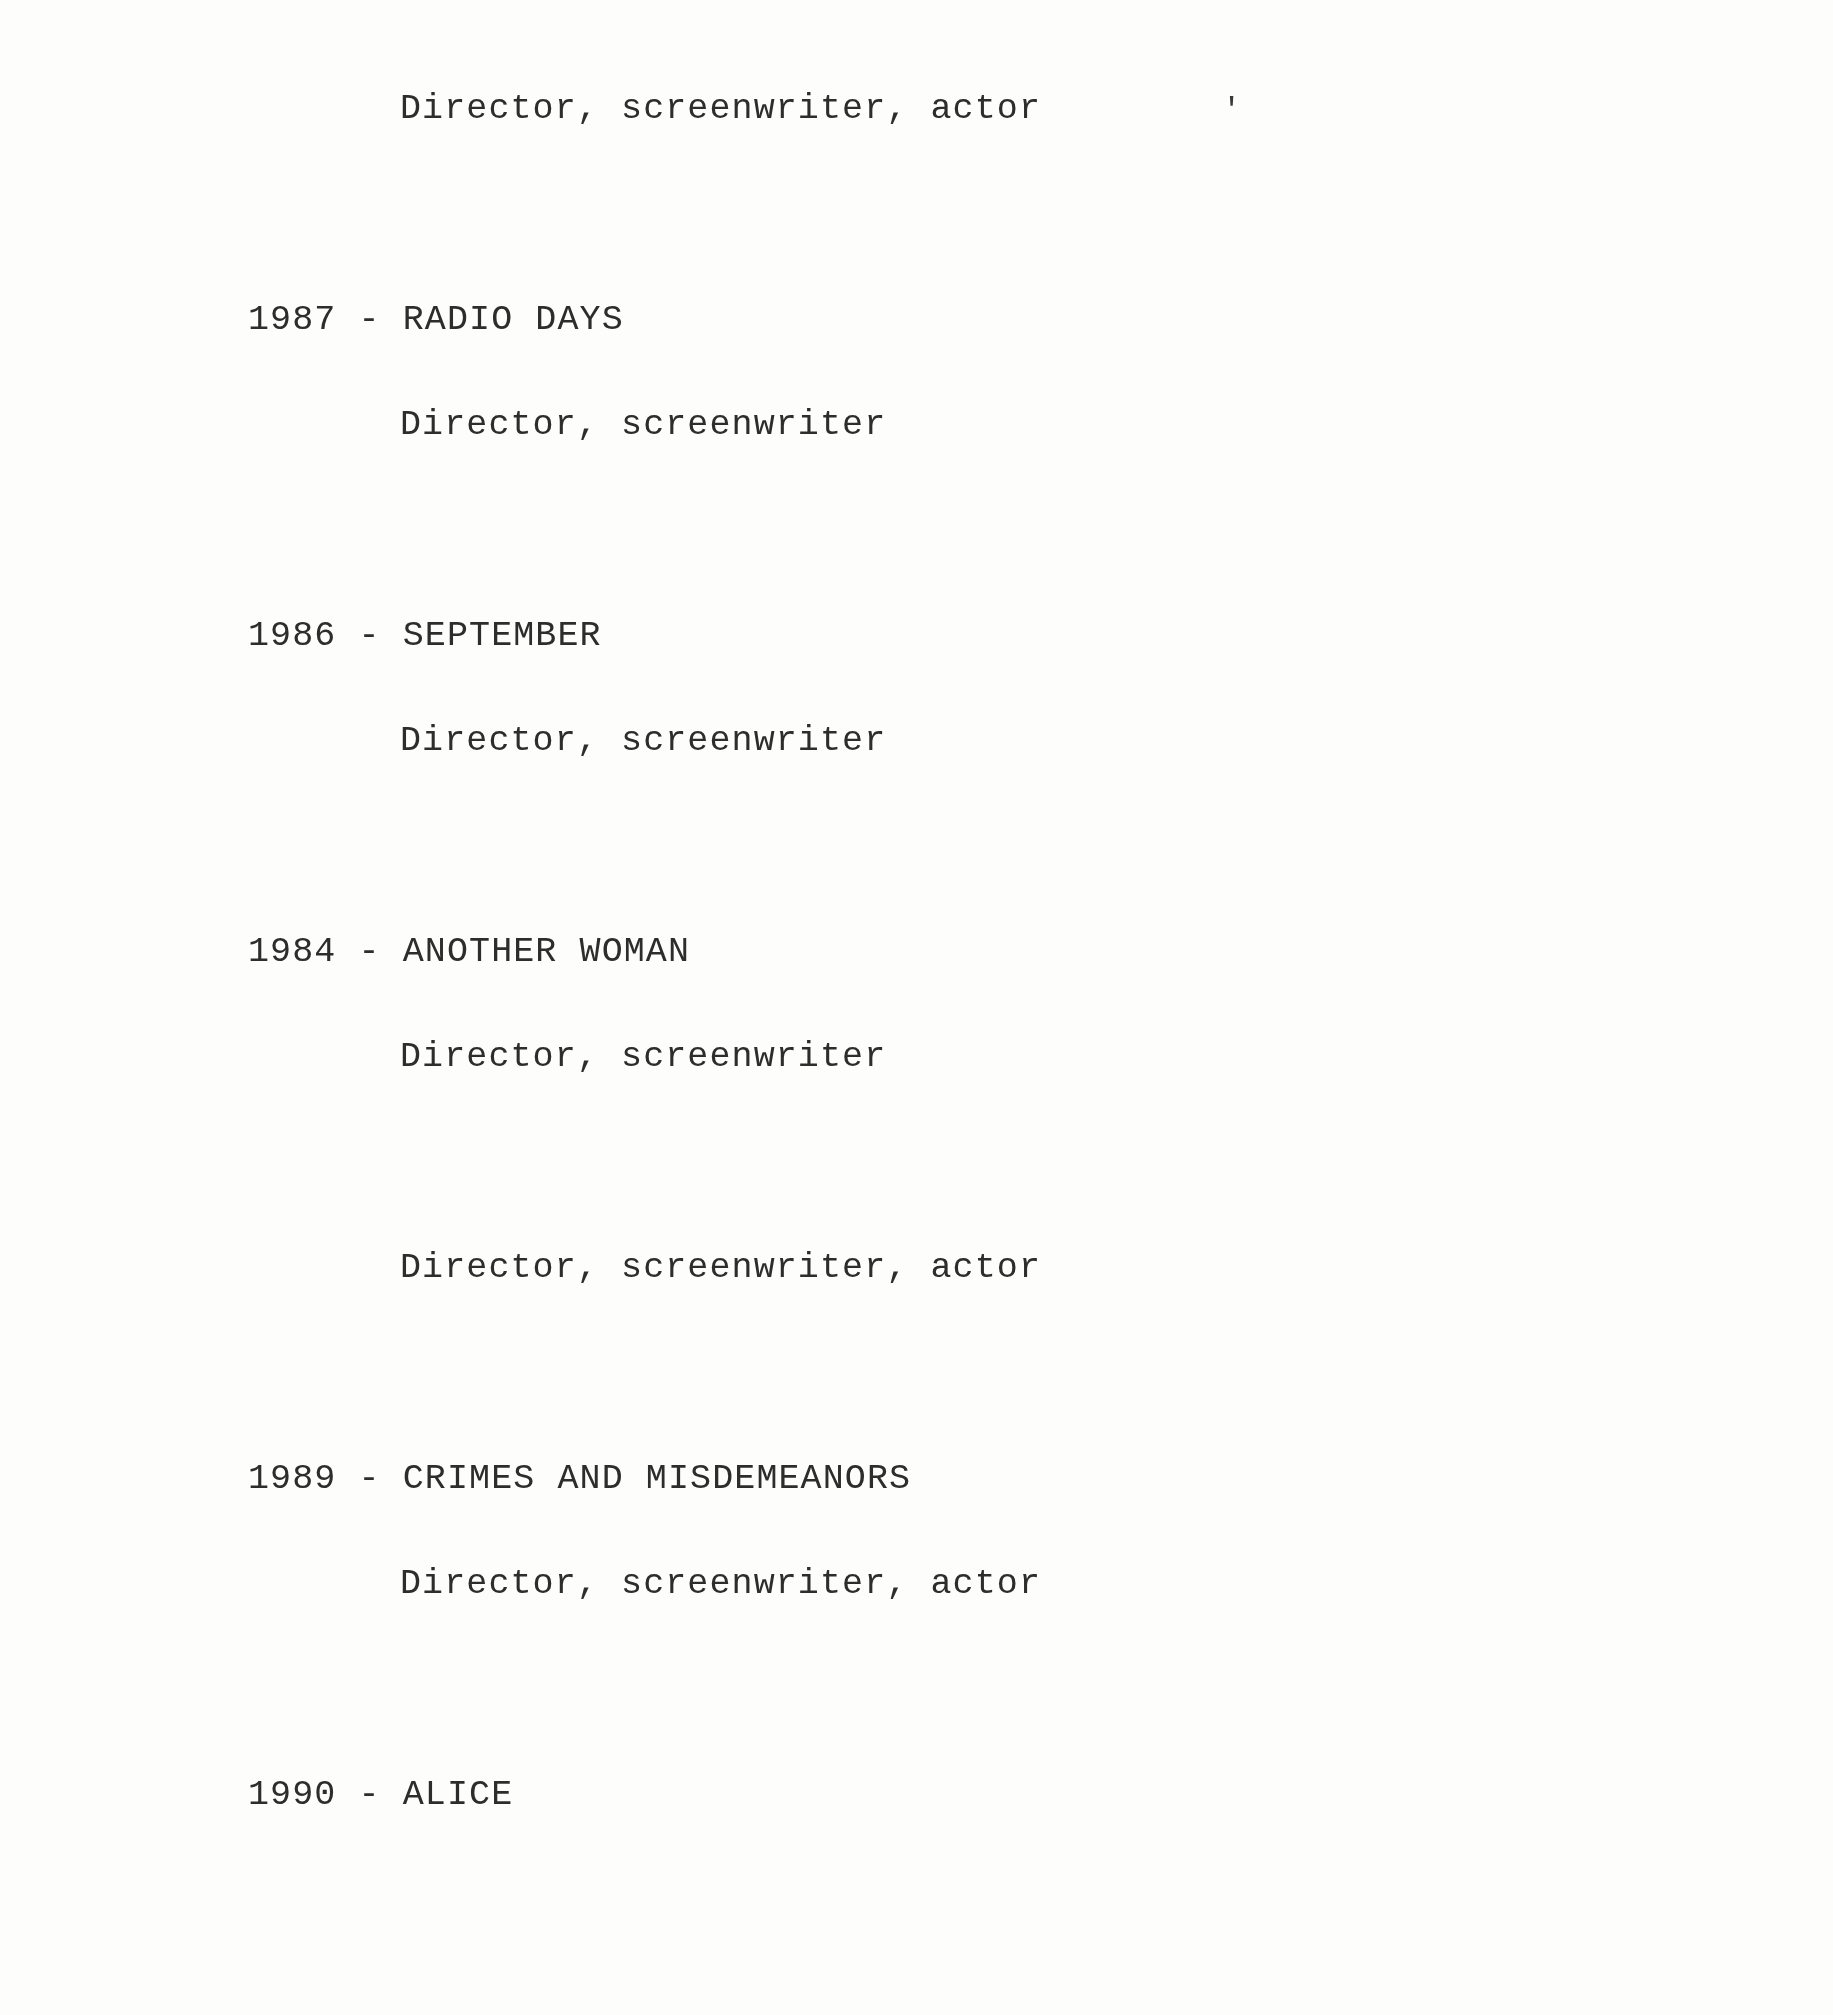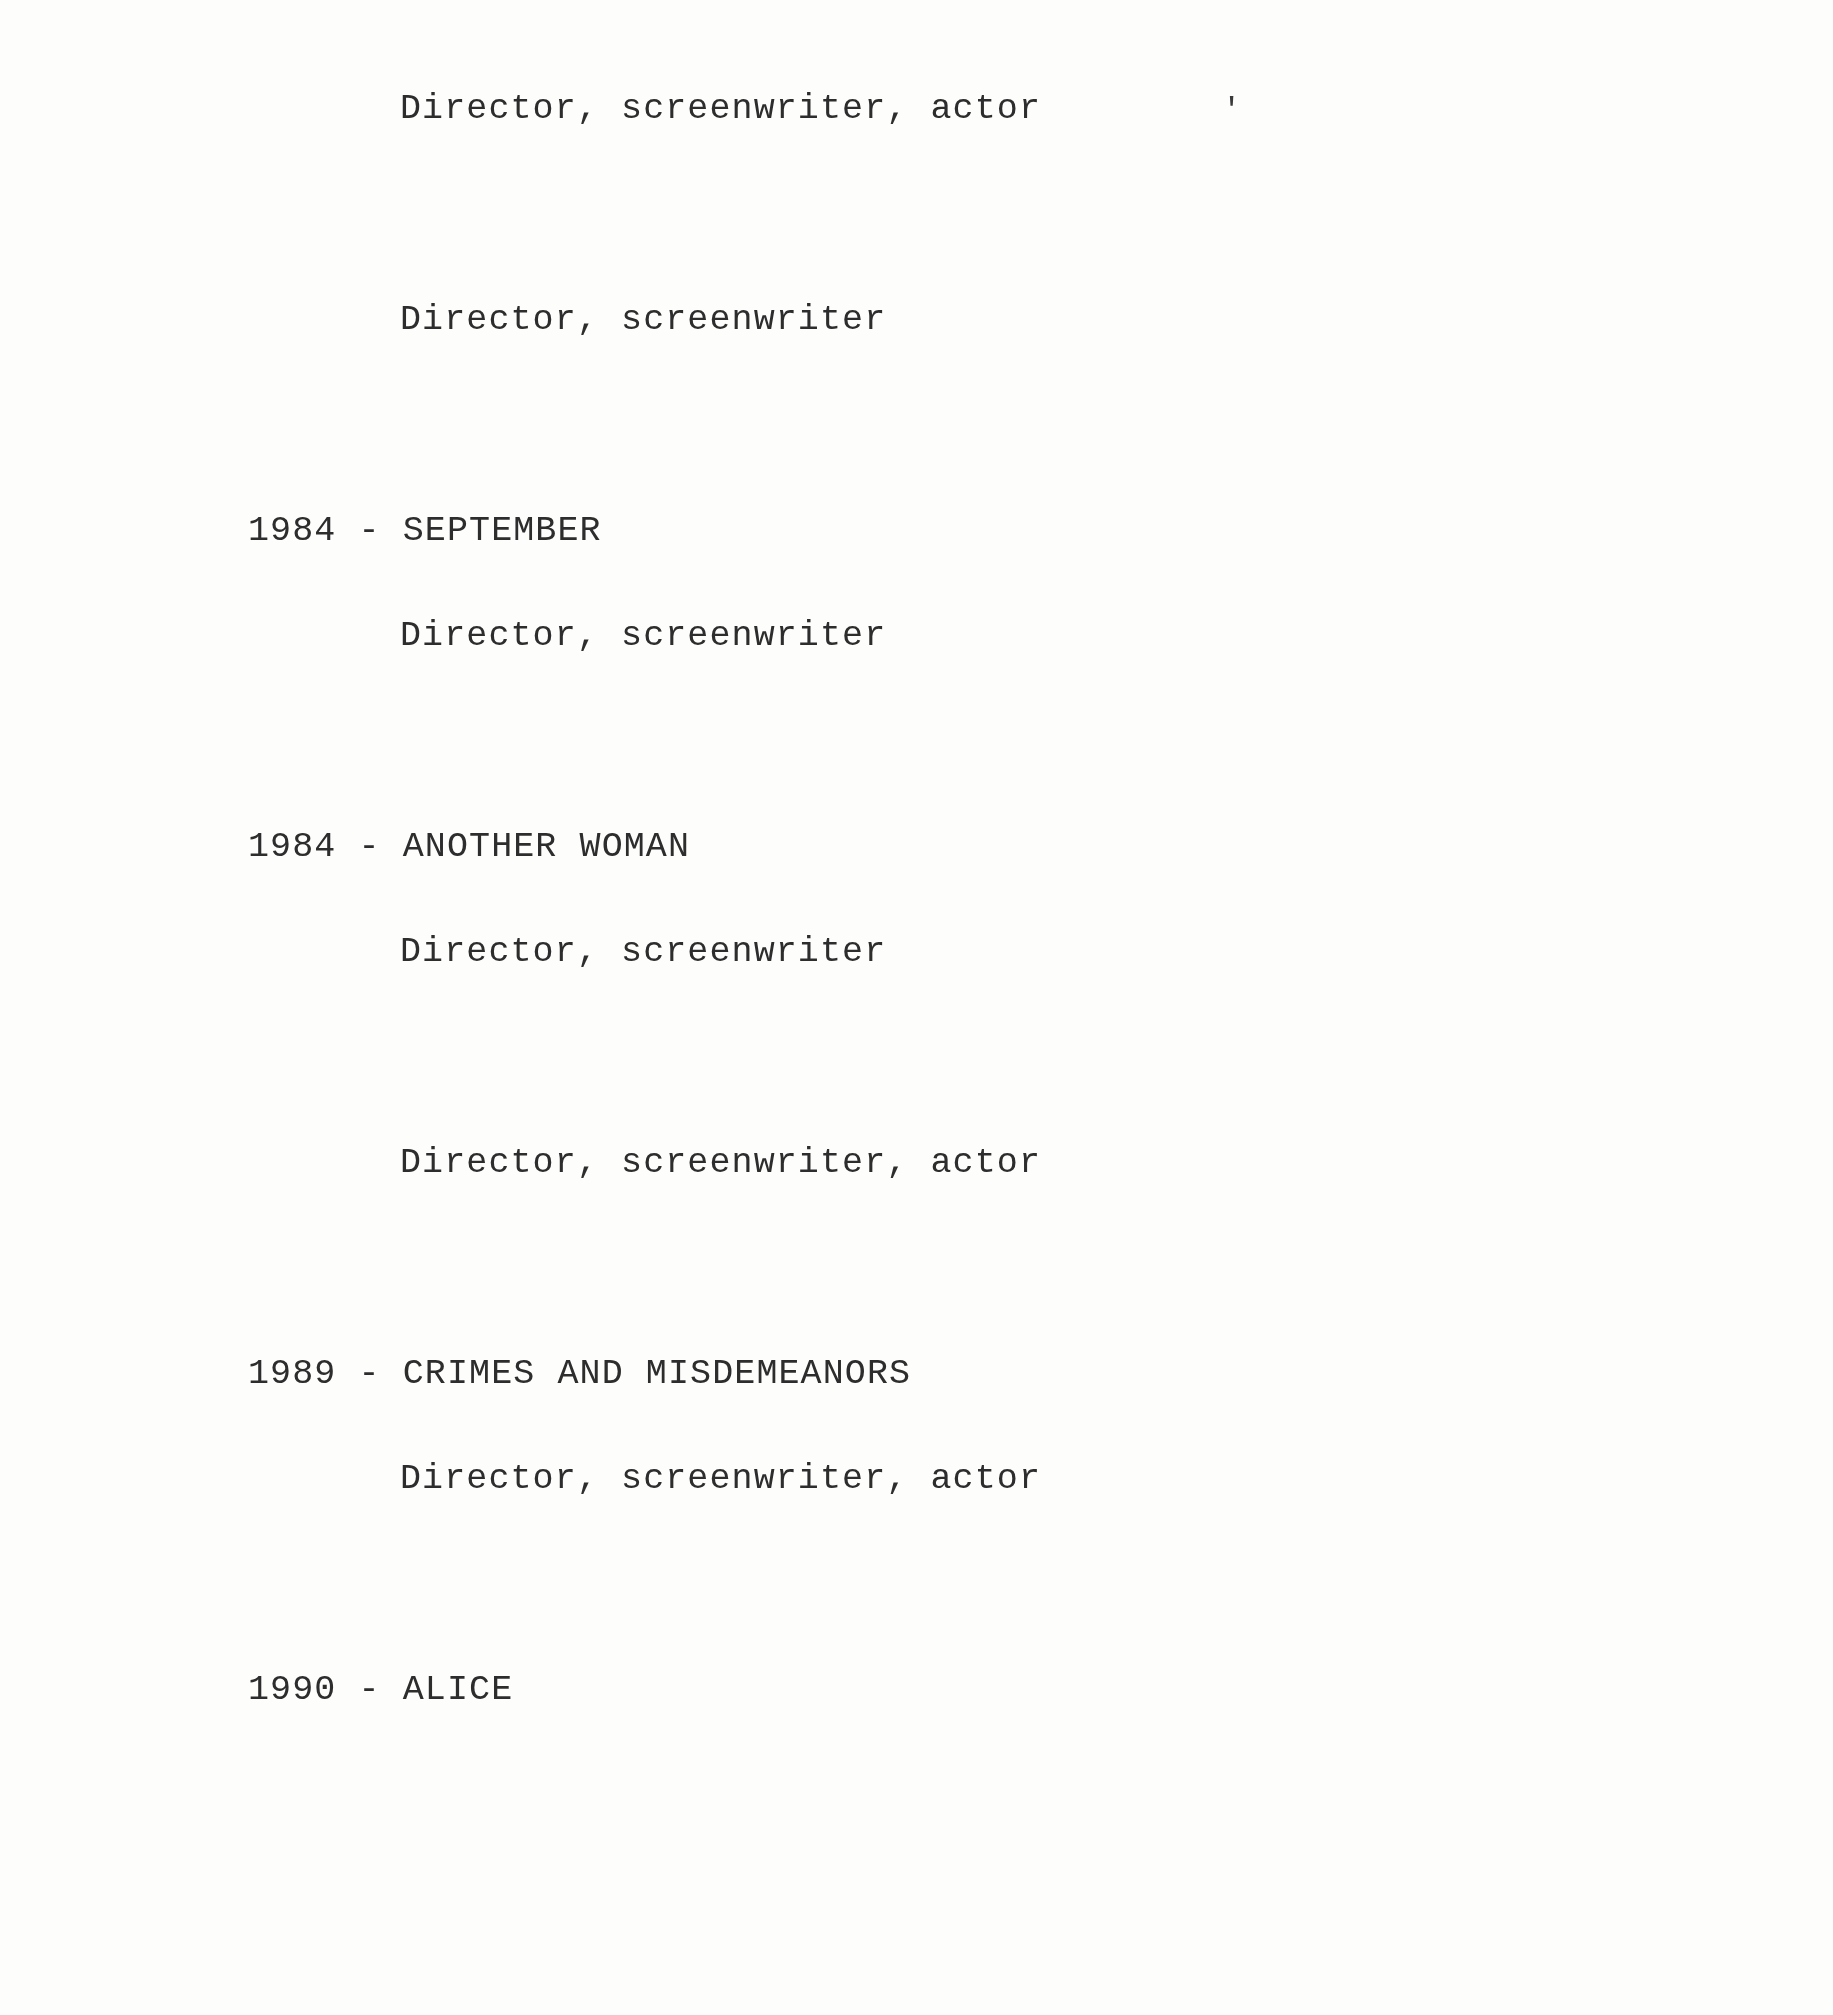--- a/index.html
+++ b/index.html
@@ -54,25 +54,26 @@
 
   <div class="content">
 
     <div class="filmography">
 
       <div class="entry">
         <div class="roles-line">Director, screenwriter, actor</div>
       </div>
 
       <div class="entry">
+        <div class="title-line">1987 - RADIO DAYS</div>
         <div class="roles-line">Director, screenwriter</div>
       </div>
 
       <div class="entry">
-        <div class="title-line">1984 - SEPTEMBER</div>
+        <div class="title-line">1986 - SEPTEMBER</div>
         <div class="roles-line">Director, screenwriter</div>
       </div>
 
       <div class="entry">
         <div class="title-line">1984 - ANOTHER WOMAN</div>
         <div class="roles-line">Director, screenwriter</div>
       </div>
 
       <div class="entry">
         <div class="roles-line">Director, screenwriter, actor</div>

